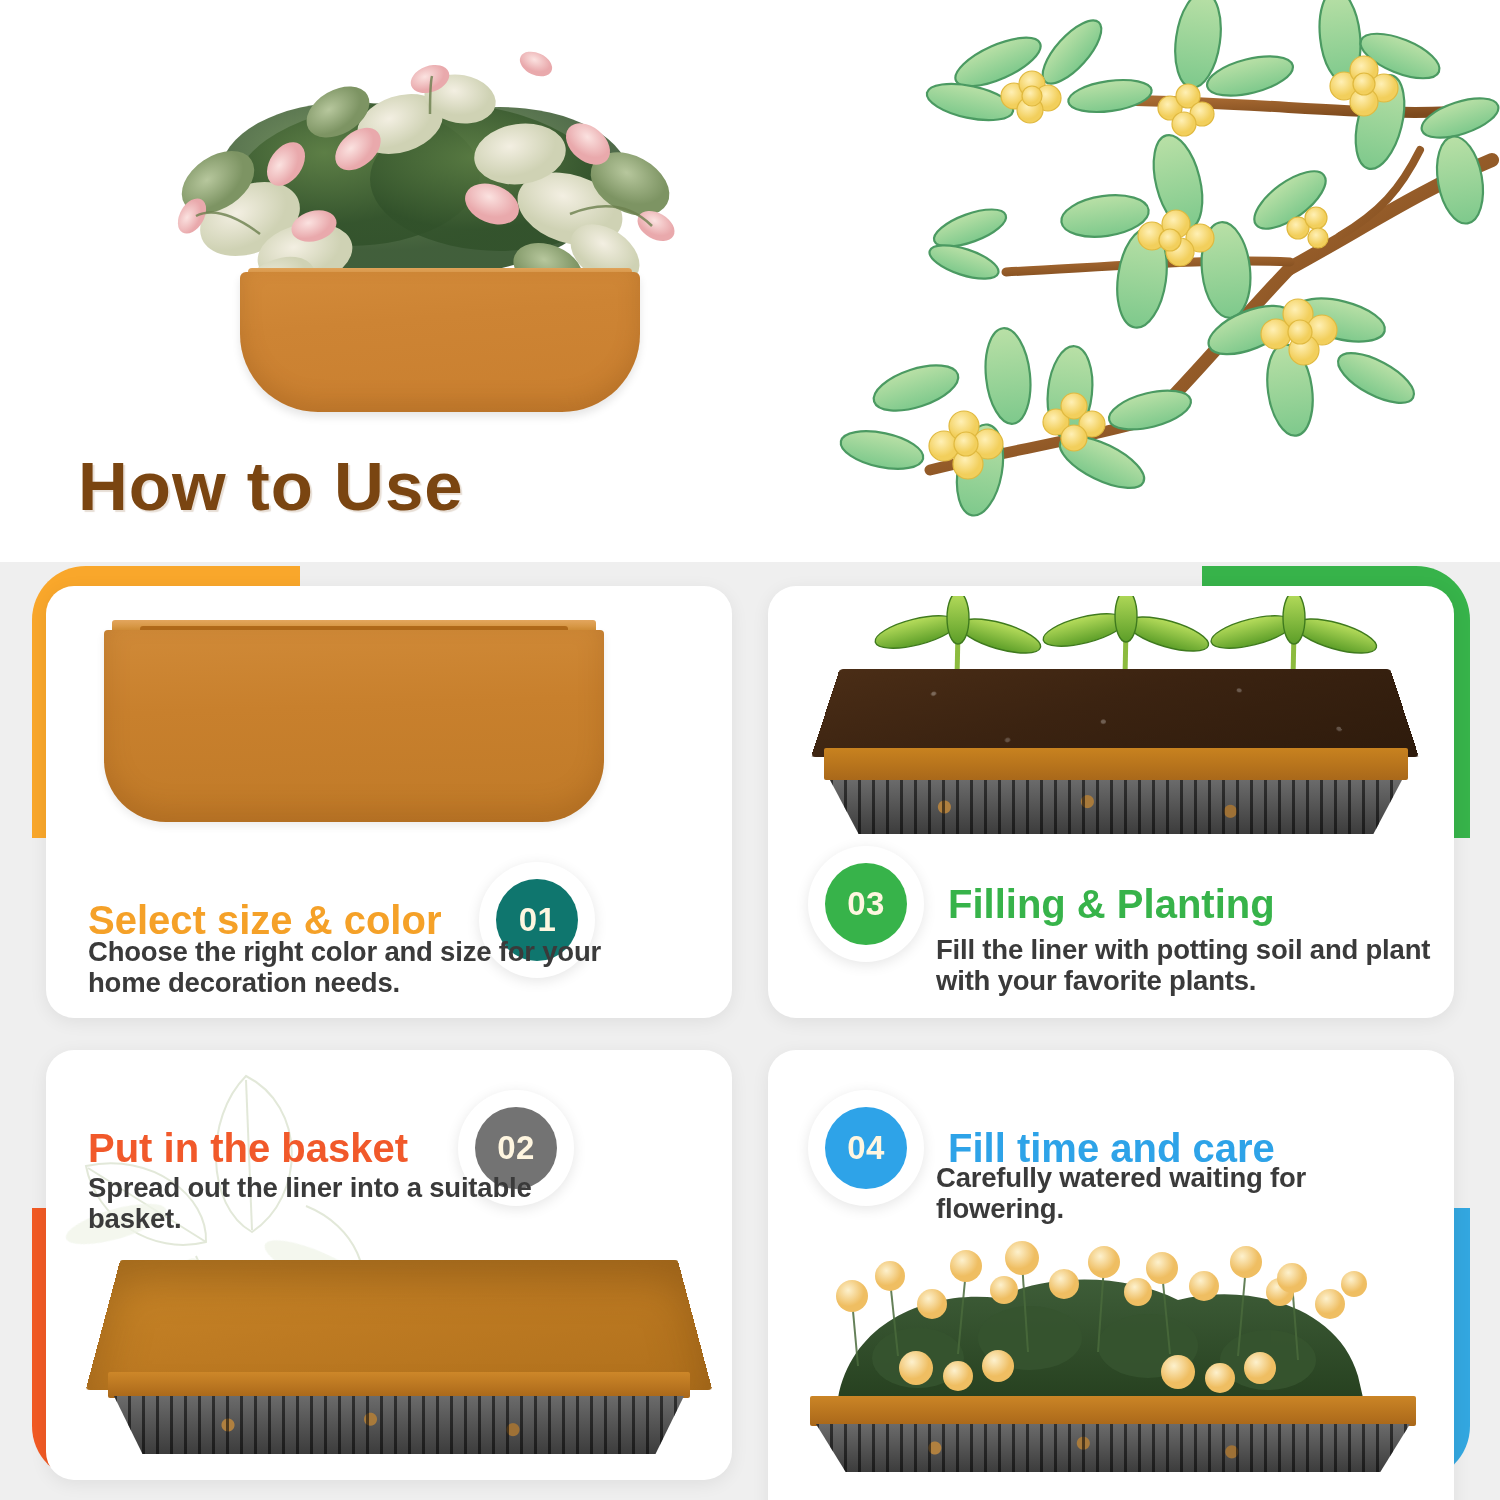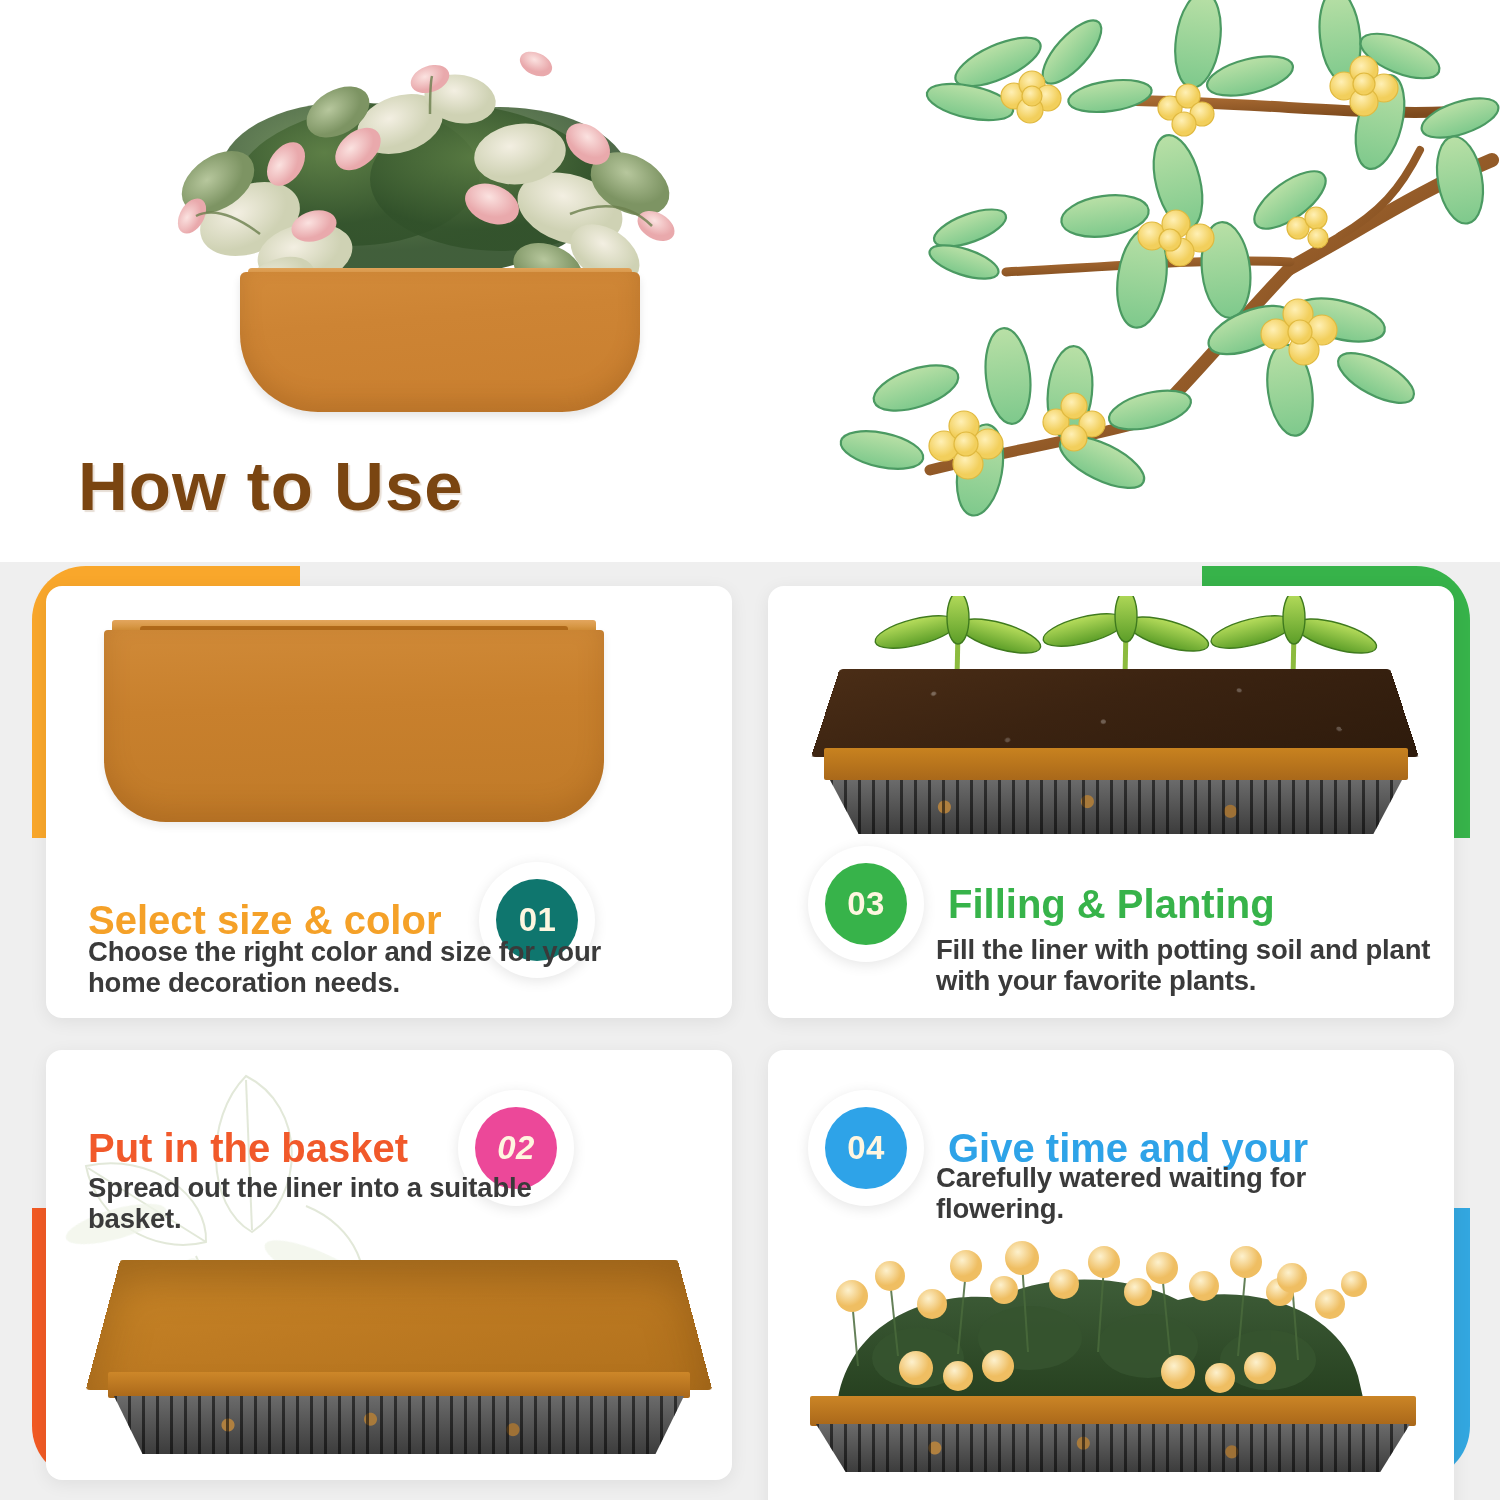--- a/index.html
+++ b/index.html
@@ -58,21 +58,21 @@
            border-top-right-radius: 54px; }
   .bk-bl { left: 32px;  bottom: 20px; width: 268px; height: 272px;
            border-width: 0 0 22px 22px; border-color: #F15A24;
            border-bottom-left-radius: 54px; }
   .bk-br { right: 30px; bottom: 20px; width: 268px; height: 272px;
            border-width: 0 22px 22px 0; border-color: #33A7E0;
            border-bottom-right-radius: 54px; }
 
   
   .card {
-    position: absolute; background: #ffffff; border-radius: 16px;
+    position: absolute; background: #ffffff; border-radius: 28px;
     box-shadow: 0 4px 18px rgba(0,0,0,.07);
     overflow: hidden;
   }
   .c1 { left: 46px;  top: 586px;  width: 686px; height: 432px; }
   .c3 { left: 768px; top: 586px;  width: 686px; height: 432px; }
   .c2 { left: 46px;  top: 1050px; width: 686px; height: 430px; }
   .c4 { left: 768px; top: 1050px; width: 686px; height: 520px; }
 
   .headrow { position: absolute; display: flex; align-items: center; gap: 14px; }
   .hl { left: 42px; }
@@ -128,21 +128,21 @@
   }
 
   .leaf-wm { position: absolute; opacity: .30; pointer-events: none; }
 
   .title-orange { color: #F5A128; }
   .title-green  { color: #37B34A; }
   .title-red    { color: #F1592A; }
   .title-blue   { color: #2EA3E8; }
   .bg-orange { background: #0f766e; }
   .bg-green  { background: #37B34A; }
-  .bg-red    { background: #ec4899; font-style: italic; }
+  .bg-red    { background: #737373; }
   .bg-blue   { background: #2EA3E8; }
 </style>
 </head>
 <body>
 
 <div id="page">
 
   <div class="hero">
 
     <div class="hero-planter">
@@ -432,21 +432,21 @@
       <div style="position:absolute; left:14px; top:126px; width:582px; height:26px; background:linear-gradient(180deg,#cd8729,#a96719); border-radius:2px;"></div>
       <div class="cage" style="position:absolute; left:20px; top:150px; width:570px; height:58px; clip-path:polygon(0 0,100% 0,95% 100%,5% 100%);"></div>
     </div>
   </div>
 
   <div class="card c4">
     <div class="headrow hr" style="top:40px;">
       <div class="badge-wrap">
         <div class="badge bg-blue">04</div>
       </div>
-      <div class="card-title title-blue" style="margin-left:10px;">Give time and your</div>
+      <div class="card-title title-blue" style="margin-left:10px;">Fill time and care</div>
     </div>
 
     <div class="card-desc" style="left:168px; top:112px; width:500px;">Carefully watered waiting for flowering.</div>
 
     <div class="photo" style="left:30px; top:176px; width:630px; height:246px;">
       <svg width="630" height="246" viewBox="0 0 630 246">
         <defs>
           <radialGradient id="rs" cx="38%" cy="32%">
             <stop offset="0%" stop-color="#fdf1cd"></stop>
               <stop offset="100%" stop-color="#efbe62"></stop>

